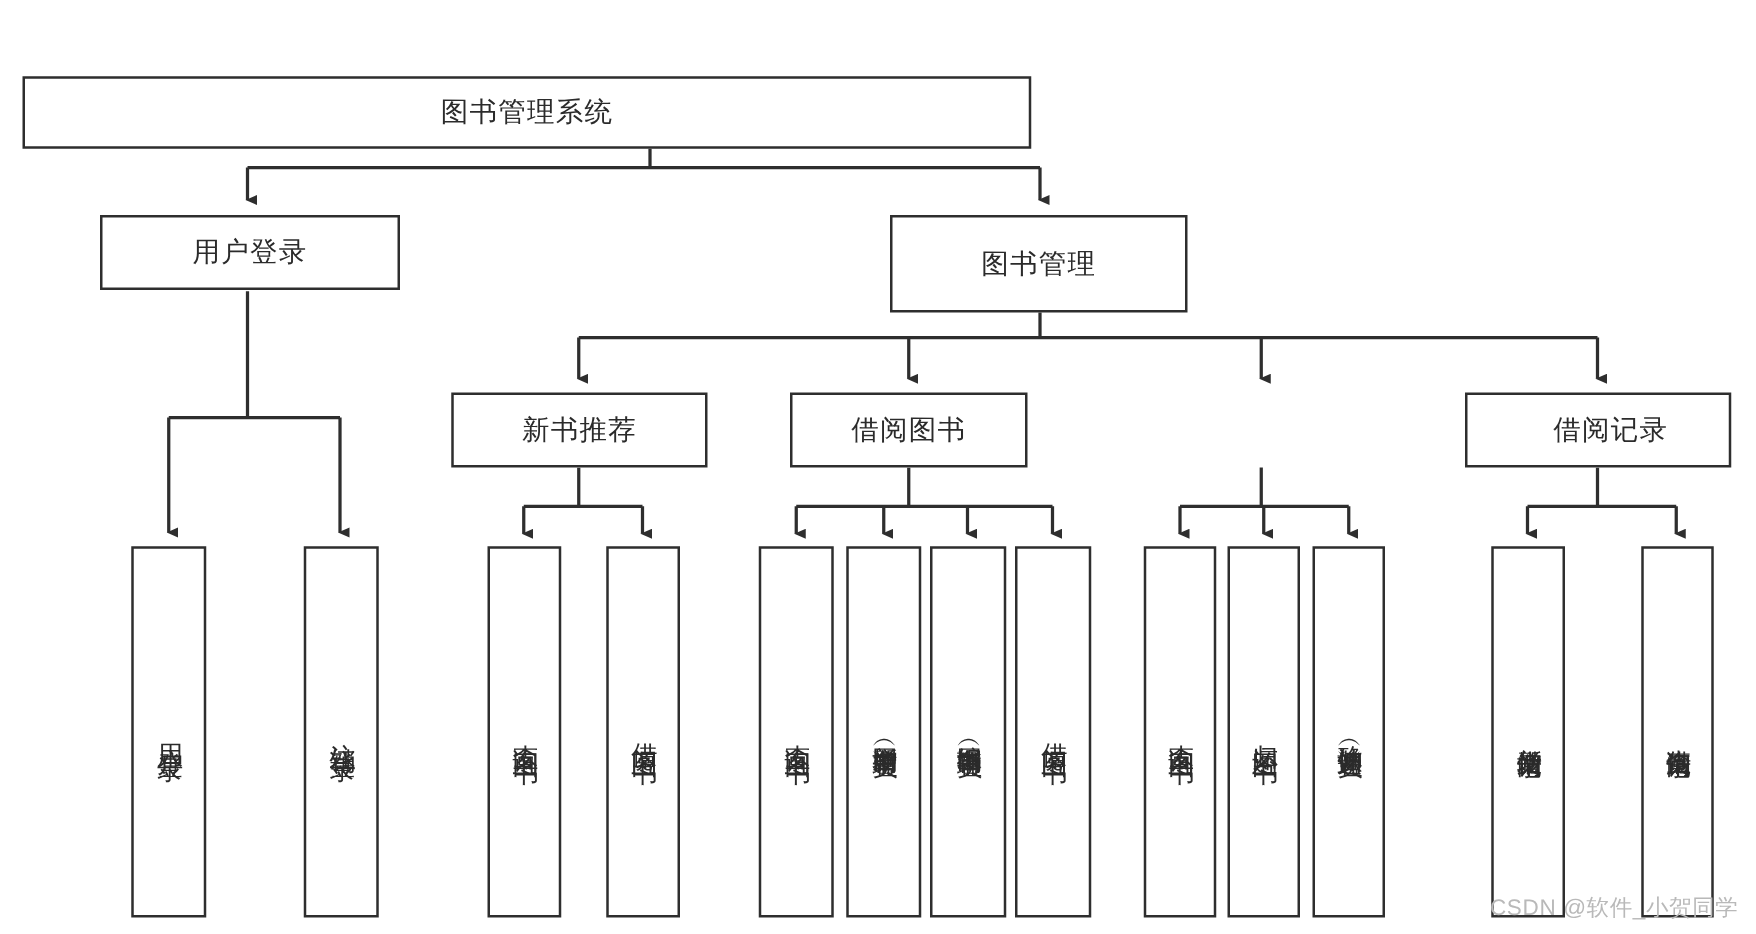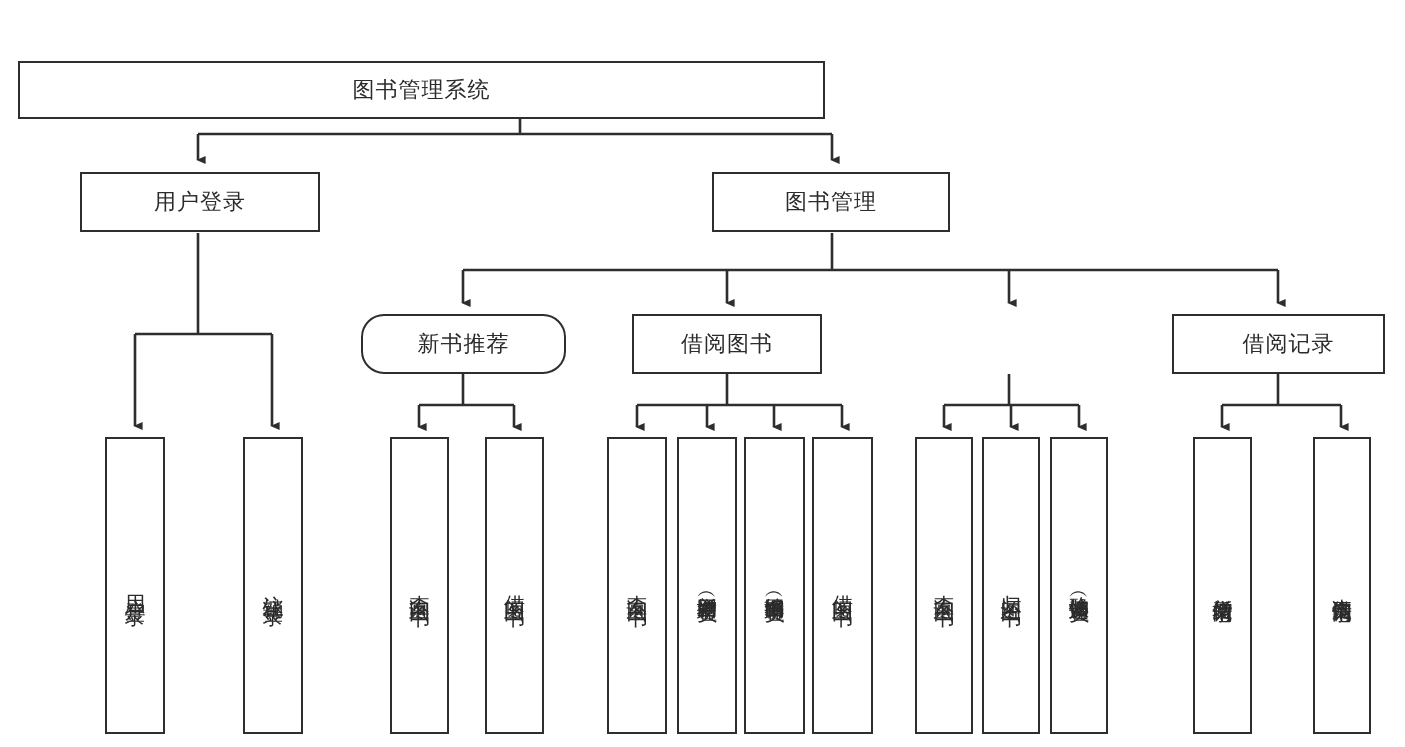--- a/index.html
+++ b/index.html
@@ -121,25 +121,25 @@
     </g>
   </svg>
 
   <div class="node-box" style="left:18px; top:25px; width:807px; height:58px;margin-top:36px;">
     <span class="node-label-h">图书管理系统</span>
   </div>
 
   <div class="node-box" style="left:80px; top:172px; width:240px; height:60px;">
     <span class="node-label-h">用户登录</span>
   </div>
-  <div class="node-box" style="left:712px; top:172px; width:238px; height:60px;">
+  <div class="node-box" style="left:712px; top:172px; width:238px; height:78px;">
     <span class="node-label-h">图书管理</span>
   </div>
 
-  <div class="node-box" style="left:361px; top:314px; width:205px; height:60px;border-radius:23px;">
+  <div class="node-box" style="left:361px; top:314px; width:205px; height:60px;">
     <span class="node-label-h">新书推荐</span>
   </div>
   <div class="node-box" style="left:632px; top:314px; width:190px; height:60px;">
     <span class="node-label-h">借阅图书</span>
   </div>
   <div class="node-box" style="left:1172px; top:314px; width:213px; height:60px;padding-left:20px;">
     <span class="node-label-h">借阅记录</span>
   </div>
 
   <div class="node-box" style="left:105px; top:437px; width:60px; height:297px;">
@@ -179,14 +179,15 @@
     <span class="node-label-v tight">确认归还（管理员）</span>
   </div>
 
   <div class="node-box" style="left:1193px; top:437px; width:59px; height:297px;">
     <span class="node-label-v tight">新增借阅记录</span>
   </div>
   <div class="node-box" style="left:1313px; top:437px; width:58px; height:297px;">
     <span class="node-label-v tight">查询借阅记录</span>
   </div>
 
+  <div class="watermark" style="left:1192px; top:714px;">CSDN @软件_小贺同学</div>
 
 </div>
 
 </body></html>

